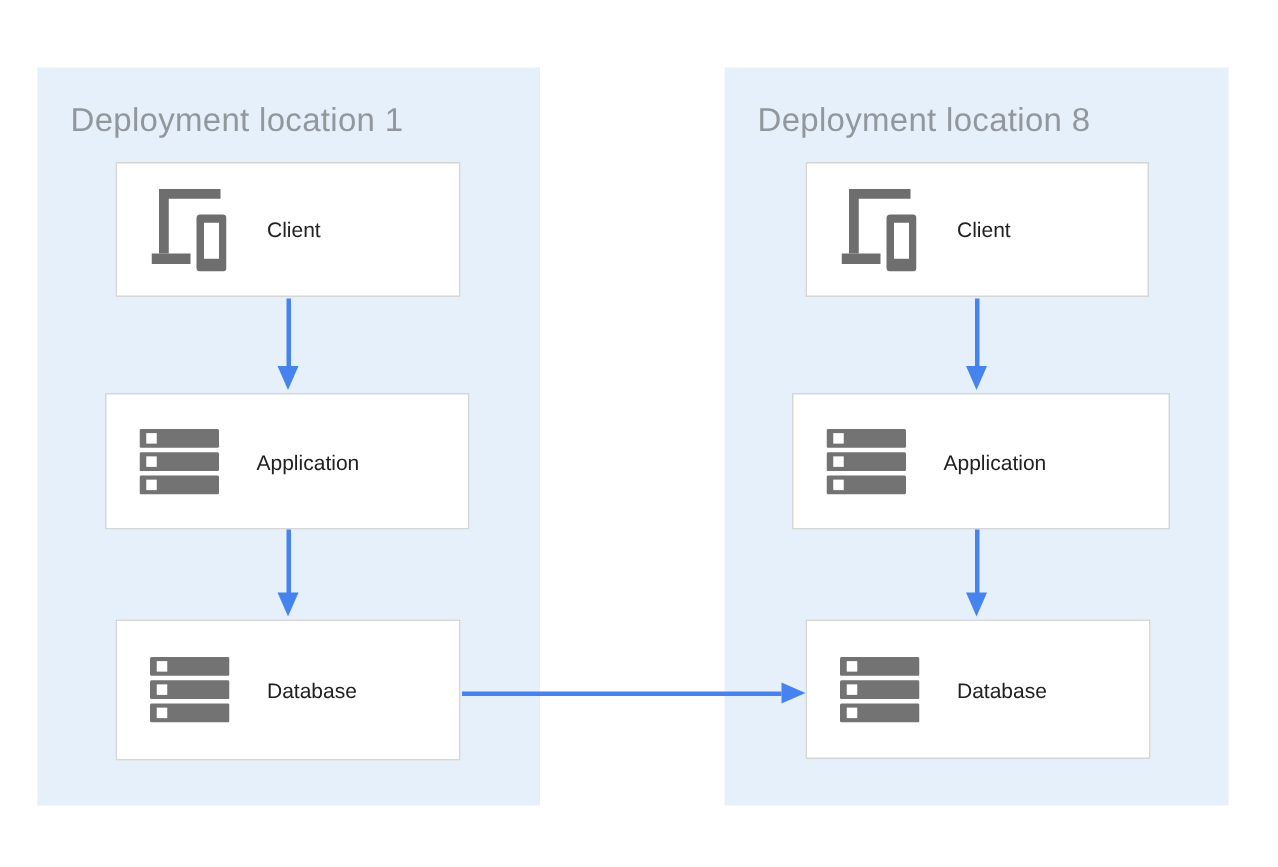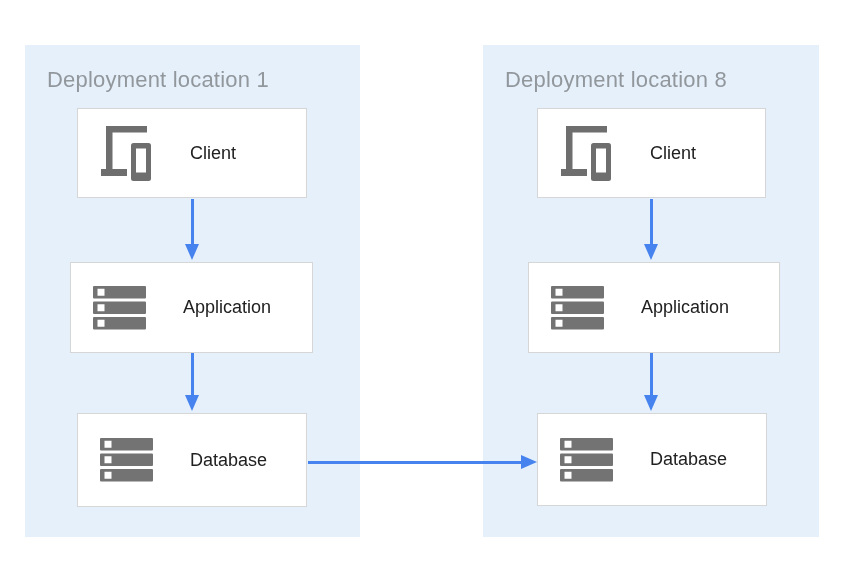--- a/index.html
+++ b/index.html
@@ -49,24 +49,23 @@
 
   .icon-slot {
     width: 56px;
     display: flex;
     justify-content: center;
     align-items: center;
     margin-right: 24px;
     flex: 0 0 56px;
   }
   .node-label {
-    font-size: 18px;
+    font-size: 14px;
     color: #212121;
     white-space: nowrap;
-    margin-left: 12px;
   }
   svg .ink { fill: #6E6E6E; }
   svg .bar { fill: #737373; }
 
   
   .arrow { position: absolute; z-index: 5; }
   .v-line {
     position: absolute;
     width: 3px;
     background: #4683EE;

